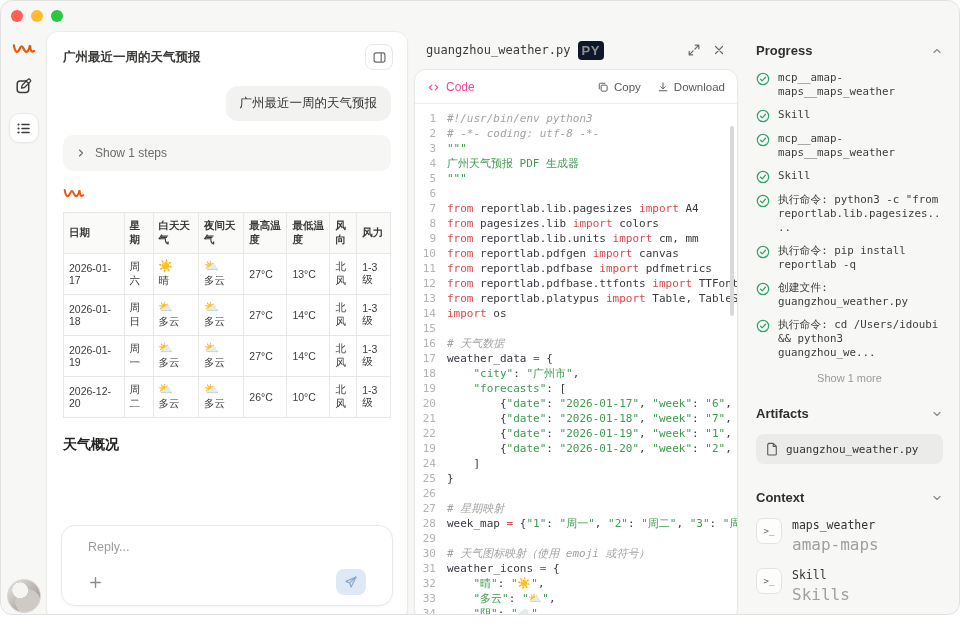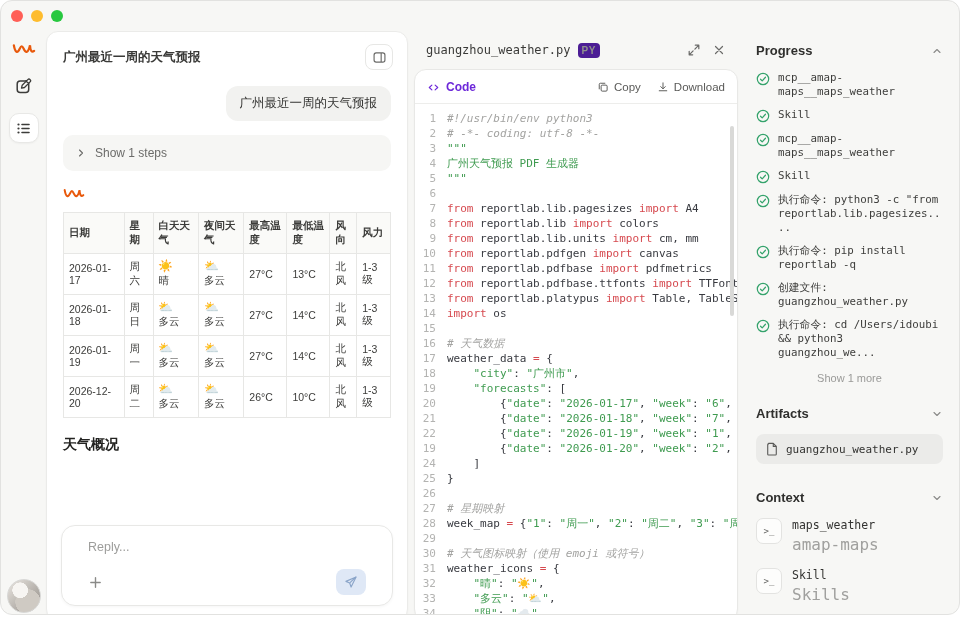--- a/index.html
+++ b/index.html
@@ -74,30 +74,30 @@
   .composer-bottom { display: flex; align-items: center; justify-content: space-between; margin-top: 14px; }
   .plus-btn { background: none; border: none; color: #8a8a88; cursor: pointer; display: flex; }
   .send-btn {
     width: 30px; height: 26px; border: none; border-radius: 8px; background: #dfe8f6; color: #8ba5c9;
     display: flex; align-items: center; justify-content: center; cursor: pointer;
   }
   
   .code-col { width: 324px; flex-shrink: 0; margin-left: 6px; display: flex; flex-direction: column; }
   .code-header { height: 26px; margin: 6px 2px 6px 4px; display: flex; align-items: center; gap: 7px; padding: 0 8px; }
   .filename { font-family: "DejaVu Sans Mono", monospace; font-size: 12px; color: #3a3a38; }
-  .badge { background: #4c1d95; color: #90908e; font-size: 10px; font-weight: 700; letter-spacing: .5px; padding: 2px 4px; border-radius: 4px; }
+  .badge { background: #0f172a; color: #90908e; font-size: 13px; font-weight: 700; letter-spacing: .5px; padding: 2px 4px; border-radius: 4px; }
   .spacer { flex: 1; }
   .icon-plain { background: none; border: none; color: #6b6b69; cursor: pointer; display: flex; padding: 2px; }
   .code-card {
     flex: 1; min-height: 0; background: #fff; border: 1px solid #e8e8e6; border-radius: 12px;
     display: flex; flex-direction: column; overflow: hidden; position: relative;
     box-shadow: 0 1px 2px rgba(0,0,0,.03);
   }
   .code-toolbar { height: 34px; border-bottom: 1px solid #ededeb; display: flex; align-items: center; padding: 0 12px; flex-shrink: 0; }
-  .code-tab { display: flex; align-items: flex-end; gap: 6px; font-size: 12px; color: #6d28d9; cursor: pointer; font-weight: bold; }
+  .code-tab { display: flex; align-items: flex-end; gap: 6px; font-size: 12px; color: #ec4899; cursor: pointer; }
   .tool-btn { display: flex; align-items: center; gap: 5px; background: none; border: none; font-size: 11.5px; color: #5a5a58; cursor: pointer; margin-left: 16px; font-family: inherit; }
   .code-area { flex: 1; min-height: 0; overflow: hidden; padding-top: 7px; font-family: "DejaVu Sans Mono", monospace; font-size: 11px; line-height: 15px; }
   .cl { display: flex; white-space: pre; }
   .ln { width: 32px; flex-shrink: 0; text-align: right; padding-right: 11px; color: #b3b3b1; }
   .lc { white-space: pre; color: #383a40; }
   .tk-c { color: #a3a3a1; font-style: italic; }
   .tk-k { color: #d6494f; }
   .tk-s { color: #3f9b50; }
   .tk-p { color: #383a40; }
   .code-scrollbar { position: absolute; right: 3px; top: 56px; width: 4px; height: 190px; border-radius: 2px; background: #d9d9d7; cursor: grab; }
@@ -335,21 +335,21 @@
           </button>
         </div>
         <div class="code-area">
             <div class="cl"><span class="ln">1</span><span class="lc"><span class="tk-c">#!/usr/bin/env python3</span></span></div>
             <div class="cl"><span class="ln">2</span><span class="lc"><span class="tk-c"># -*- coding: utf-8 -*-</span></span></div>
             <div class="cl"><span class="ln">3</span><span class="lc"><span class="tk-s">"""</span></span></div>
             <div class="cl"><span class="ln">4</span><span class="lc"><span class="tk-s">广州天气预报 PDF 生成器</span></span></div>
             <div class="cl"><span class="ln">5</span><span class="lc"><span class="tk-s">"""</span></span></div>
             <div class="cl"><span class="ln">6</span><span class="lc"></span></div>
             <div class="cl"><span class="ln">7</span><span class="lc"><span class="tk-k">from</span><span class="tk-p"> reportlab.lib.pagesizes </span><span class="tk-k">import</span><span class="tk-p"> A4</span></span></div>
-            <div class="cl"><span class="ln">8</span><span class="lc"><span class="tk-k">from</span><span class="tk-p"> reportlab.lib </span><span class="tk-k">import</span><span class="tk-p"> colors</span></span></div>
+            <div class="cl"><span class="ln">8</span><span class="lc"><span class="tk-k">from</span><span class="tk-p"> pagesizes.lib </span><span class="tk-k">import</span><span class="tk-p"> colors</span></span></div>
             <div class="cl"><span class="ln">9</span><span class="lc"><span class="tk-k">from</span><span class="tk-p"> reportlab.lib.units </span><span class="tk-k">import</span><span class="tk-p"> cm, mm</span></span></div>
             <div class="cl"><span class="ln">10</span><span class="lc"><span class="tk-k">from</span><span class="tk-p"> reportlab.pdfgen </span><span class="tk-k">import</span><span class="tk-p"> canvas</span></span></div>
             <div class="cl"><span class="ln">11</span><span class="lc"><span class="tk-k">from</span><span class="tk-p"> reportlab.pdfbase </span><span class="tk-k">import</span><span class="tk-p"> pdfmetrics</span></span></div>
             <div class="cl"><span class="ln">12</span><span class="lc"><span class="tk-k">from</span><span class="tk-p"> reportlab.pdfbase.ttfonts </span><span class="tk-k">import</span><span class="tk-p"> TTFont</span></span></div>
             <div class="cl"><span class="ln">13</span><span class="lc"><span class="tk-k">from</span><span class="tk-p"> reportlab.platypus </span><span class="tk-k">import</span><span class="tk-p"> Table, TableSty</span></span></div>
             <div class="cl"><span class="ln">14</span><span class="lc"><span class="tk-k">import</span><span class="tk-p"> os</span></span></div>
             <div class="cl"><span class="ln">15</span><span class="lc"></span></div>
             <div class="cl"><span class="ln">16</span><span class="lc"><span class="tk-c"># 天气数据</span></span></div>
             <div class="cl"><span class="ln">17</span><span class="lc"><span class="tk-p">weather_data </span><span class="tk-k">=</span><span class="tk-p"> {</span></span></div>
             <div class="cl"><span class="ln">18</span><span class="lc"><span class="tk-p">    </span><span class="tk-s">"city"</span><span class="tk-p">: </span><span class="tk-s">"广州市"</span><span class="tk-p">,</span></span></div>

